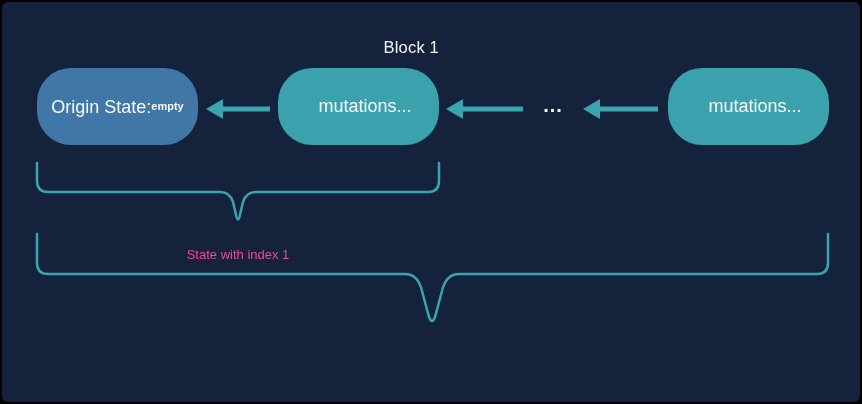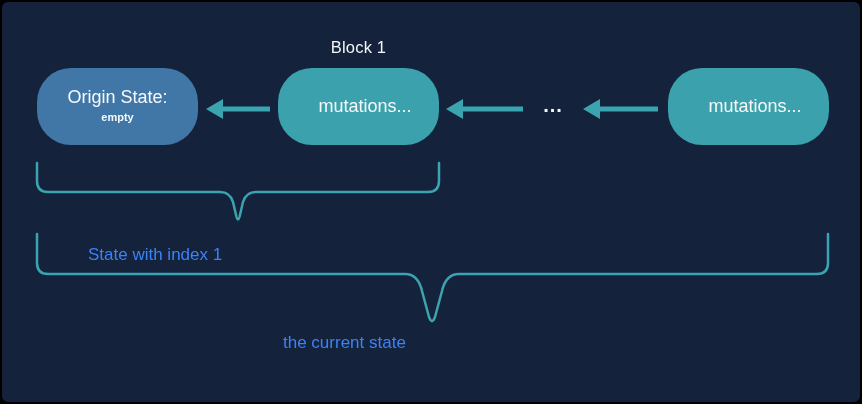--- a/index.html
+++ b/index.html
@@ -15,34 +15,33 @@
     background: #15223c;
     border: 2px solid #000;
     border-radius: 8px;
     box-sizing: border-box;
     overflow: hidden;
   }
   .block-label {
     position: absolute;
     top: 36px;
     width: 161px;
-    text-align: center;
+    text-align: right;
     color: #f3f5f8;
     font-size: 16.5px;
     font-weight: 400;
     letter-spacing: 0.2px;
   }
   .pill {
     position: absolute;
     top: 66px;
     height: 77px;
     width: 161px;
     border-radius: 34px;
     display: flex;
-    flex-direction: column;
     align-items: center;
     justify-content: center;
     color: #f7f9fb;
     text-align: center;
   }
   .pill.origin { left: 35px; background: #4077a7; }
   .pill.teal-1 { left: 276px; background: #3aa1ad; }
   .pill.teal-n { left: 666px; background: #3aa1ad; }
   .pill .line1 { font-size: 18px; font-weight: 400; line-height: 22px; }
   .pill .line2 { font-size: 11px; font-weight: 700; line-height: 19px; }
@@ -60,22 +59,23 @@
   }
   svg.overlay {
     position: absolute;
     left: 0; top: 0;
     width: 862px;
     height: 404px;
     pointer-events: none;
   }
   .caption {
     position: absolute;
-    color: #3b82f6;
-    font-size: 17px;
+    color: #ec4899;
+    font-size: 13px;
+    text-align: center;
     line-height: 23px;
   }
   .caption.one { left: 86px;  top: 241px; width: 300px; }
   .caption.two { left: 281px; top: 329px; width: 300px; }
 </style>
 </head>
 <body>
 
 <div class="canvas">
 
@@ -108,16 +108,15 @@
       <polygon points="581,107 598,97 598,117" fill="#3aa4b0"></polygon>
     </g>
 
     <path d="M 35 161 L 35 179 Q 35 190 46 190 L 218 190 Q 228 190 231 200 L 234.5 215 Q 236 220 237.5 215 L 241 200 Q 244 190 254 190 L 426 190 Q 437 190 437 179 L 437 161" fill="none" stroke-width="2.5" stroke-linecap="round" stroke-linejoin="round" stroke="#3aa4b0"></path>
 
     <path d="M 35 232 L 35 261 Q 35 272 46 272 L 403 272 Q 416 272 420 289 L 427 315 Q 430 323 433 315 L 440 289 Q 444 272 457 272 L 815 272 Q 826 272 826 261 L 826 232" fill="none" stroke-width="2.5" stroke-linecap="round" stroke-linejoin="round" stroke="#3aa4b0"></path>
   </svg>
 
   <div class="caption one">State with index 1</div>
   <div class="caption two">
-    <div>the current state</div>
   </div>
 
 </div>
 
 </body></html>

